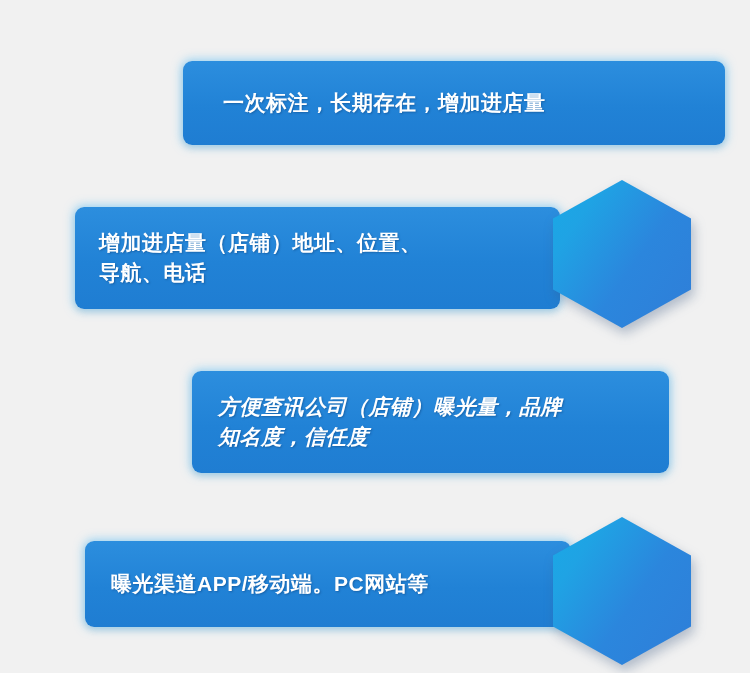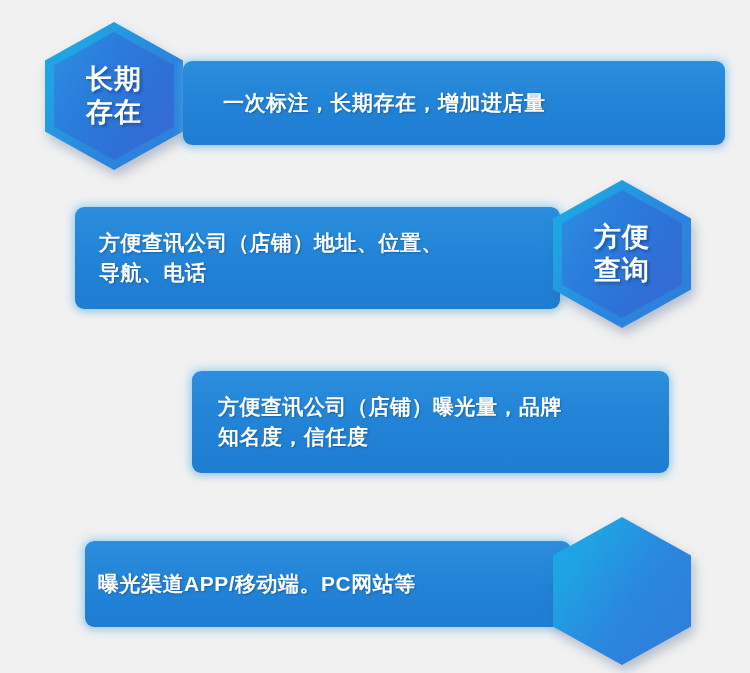--- a/index.html
+++ b/index.html
@@ -93,56 +93,45 @@
   #bar-1 { left: 183px; top: 61px; width: 542px; height: 84px; padding-left: 40px; }
 
   
   #row-2 { top: 170px; height: 175px; }
   #hex-2 { left: 553px; top: 10px; }
   #bar-2 { left: 75px;  top: 37px; width: 485px; height: 102px; padding-left: 24px; }
 
   
   #row-3 { top: 345px; height: 170px; }
   #hex-3 { left: 62px;  top: 11px; }
-  #bar-3 { left: 192px; top: 26px; width: 477px; height: 102px; padding-left: 26px; }
+  #bar-3 { left: 192px; top: 26px; width: 477px; height: 102px; padding-left: 26px; font-style: italic; }
 
   
   #row-4 { top: 515px; height: 158px; }
   #hex-4 { left: 553px; top: 2px; }
-  #bar-4 { left: 85px;  top: 26px; width: 486px; height: 86px; padding-left: 13px; }
+  #bar-4 { left: 85px;  top: 26px; width: 486px; height: 86px; padding-left: 26px; }
 </style>
 </head>
 <body>
 
 <div id="stage">
 
   <div class="row" id="row-1">
-    <div class="hex" id="hex-1">
-      <div class="hex-outer"></div>
-      <div class="hex-inner">
-        <span class="hex-label">长期
-存在</span>
-      </div>
-    </div>
     <div class="bar" id="bar-1">
       <span class="bar-text">一次标注，长期存在，增加进店量</span>
     </div>
   </div>
 
   <div class="row" id="row-2">
     <div class="bar" id="bar-2">
-      <span class="bar-text">方便查讯公司（店铺）地址、位置、
+      <span class="bar-text">增加进店量（店铺）地址、位置、
 导航、电话</span>
     </div>
     <div class="hex" id="hex-2">
       <div class="hex-outer"></div>
-      <div class="hex-inner">
-        <span class="hex-label">方便
-查询</span>
-      </div>
     </div>
   </div>
 
   <div class="row" id="row-3">
     <div class="bar" id="bar-3">
       <span class="bar-text">方便查讯公司（店铺）曝光量，品牌
 知名度，信任度</span>
     </div>
   </div>
 

